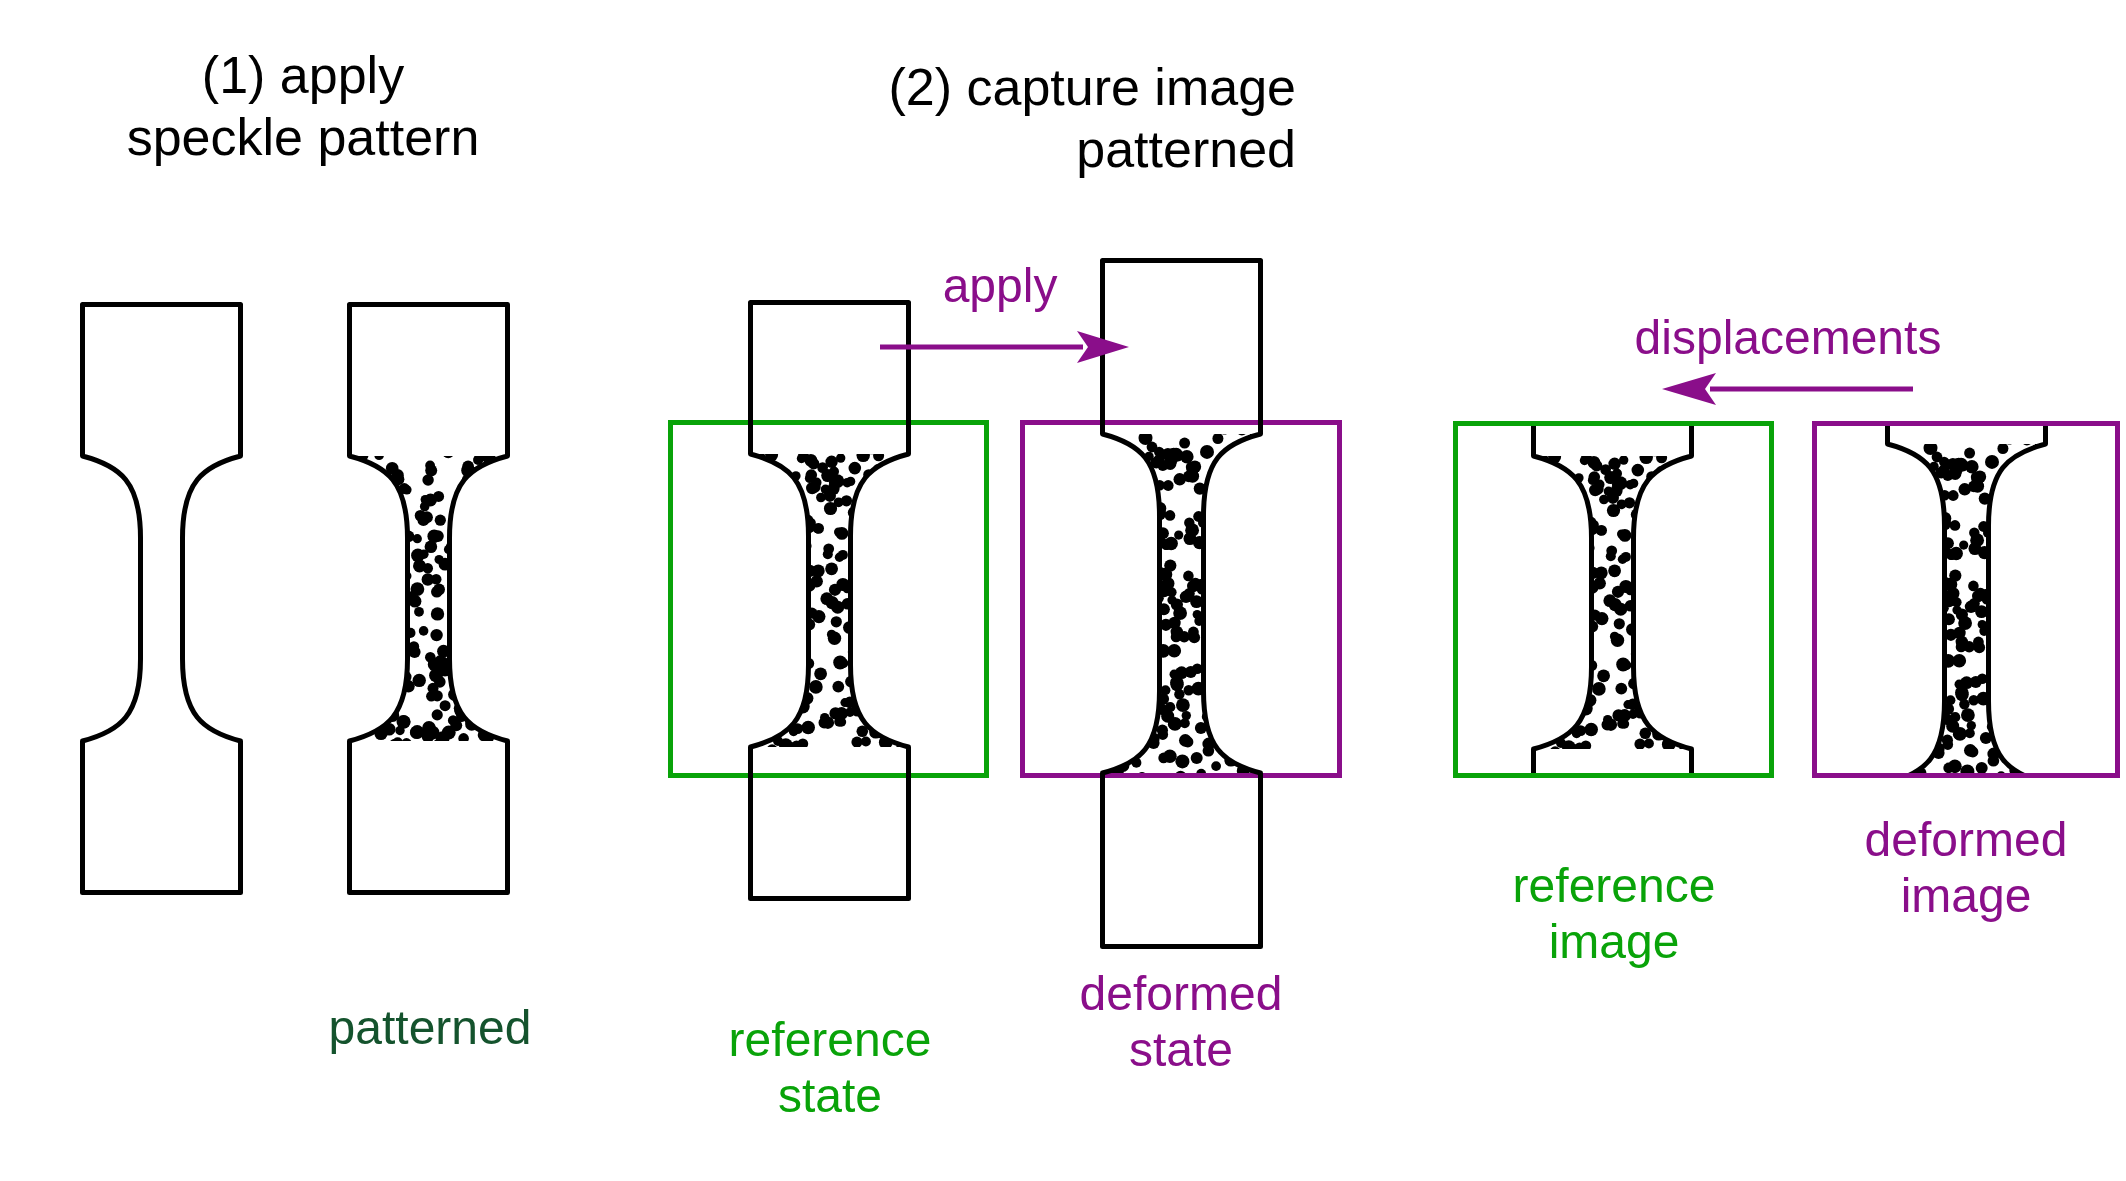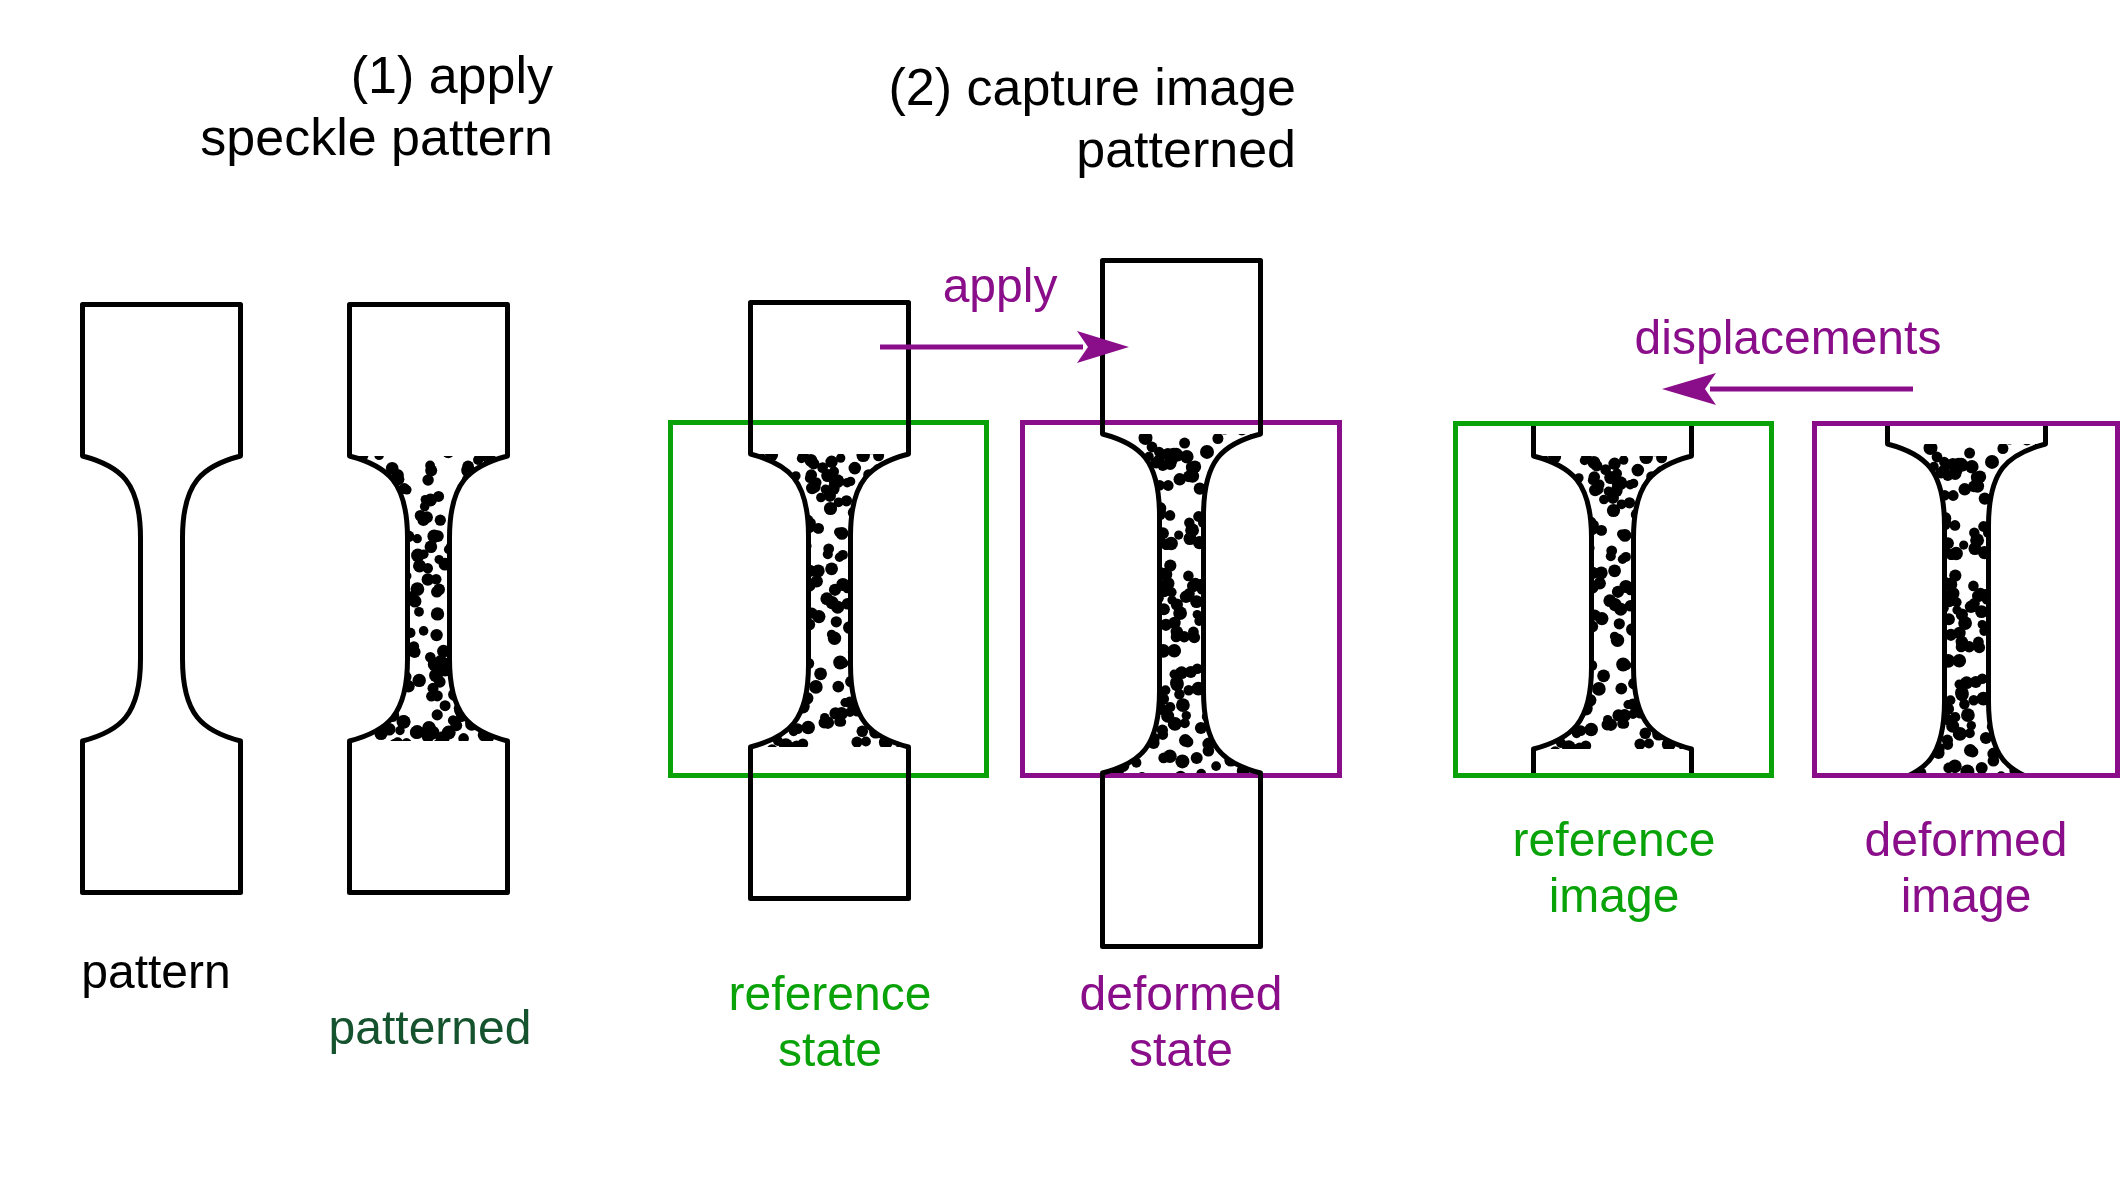--- a/index.html
+++ b/index.html
@@ -7,21 +7,21 @@
     position:relative;width:2126px;height:1181px;background:#ffffff;overflow:hidden;
     font-family:"Liberation Sans","DejaVu Sans",sans-serif;
   }
   .heading{
     position:absolute;text-align:center;font-size:52px;line-height:1.20;
     color:#000;white-space:nowrap;
   }
   .lbl{
     position:absolute;text-align:center;font-size:48px;line-height:1.17;white-space:nowrap;
   }
-  .green-text{color:var(--green);}
+  .green-text{color:var(--green);margin-top:46px;}
   .purple-text{color:var(--purple);}
   .state-box{
     position:absolute;box-sizing:border-box;border:5px solid;z-index:1;background:transparent;
   }
   .state-box.green{border-color:var(--green);}
   .state-box.purple{border-color:var(--purple);}
   .specimen{position:absolute;z-index:2;line-height:0;}
   .img-box{
     position:absolute;box-sizing:border-box;border:5px solid;overflow:hidden;background:#fff;
   }
@@ -30,21 +30,21 @@
   .specimen-rel{position:absolute;line-height:0;}
   .arrow{position:absolute;z-index:3;}
   .arrow line{stroke:var(--purple);stroke-width:5;}
   .arrow polygon{fill:var(--purple);}
 </style>
 </head>
 <body>
 
 <div class="stage">
 
-  <div class="heading" style="left:53px;top:44px;width:500px;text-align:right;">
+  <div class="heading" style="left:53px;top:44px;width:500px;">
     <div>(1) apply</div>
     <div>speckle pattern</div>
   </div>
 
   <div class="specimen" style="left:80px;top:302px;"><svg width="163" height="593" viewBox="0 0 163 593" xmlns="http://www.w3.org/2000/svg">
         <path d="M 2.5 2.5 L 160.5 2.5 L 160.5 154 C 122.5 164 102.5 180 102.5 236 L 102.5 357 C 102.5 413 122.5 429 160.5 439 L 160.5 590.5 L 2.5 590.5 L 2.5 439 C 40.5 429 60.5 413 60.5 357 L 60.5 236 C 60.5 180 40.5 164 2.5 154 Z" fill="none" stroke="#000000" stroke-width="5" stroke-linejoin="round"></path>
       </svg></div>
   <div class="specimen" style="left:347px;top:302px;"><svg width="163" height="593" viewBox="0 0 163 593" xmlns="http://www.w3.org/2000/svg">
         <defs>
           <clipPath id="cp-spec-patterned">
@@ -290,21 +290,20 @@
             <circle cx="131.9" cy="186.8" r="4.9" fill="#000000"></circle>
             <circle cx="90.2" cy="412.9" r="5.6" fill="#000000"></circle>
             <circle cx="138.9" cy="424.8" r="5.4" fill="#000000"></circle>
             <circle cx="6.7" cy="156.8" r="5.7" fill="#000000"></circle>
           </g>
         </g>
         <path d="M 2.5 2.5 L 160.5 2.5 L 160.5 154 C 122.5 164 102.5 180 102.5 236 L 102.5 357 C 102.5 413 122.5 429 160.5 439 L 160.5 590.5 L 2.5 590.5 L 2.5 439 C 40.5 429 60.5 413 60.5 357 L 60.5 236 C 60.5 180 40.5 164 2.5 154 Z" fill="none" stroke="#000000" stroke-width="5" stroke-linejoin="round"></path>
       </svg></div>
 
   <div class="lbl" style="left:36px;top:944px;width:240px;color:#000;">
-    <div>pattern</div>
   </div>
   <div class="lbl" style="left:300px;top:1000px;width:260px;color:#14532d;">
     <div>patterned</div>
   </div>
 
   <div class="heading" style="left:736px;top:56px;width:560px;text-align:right;">
     <div>(2) capture image</div>
     <div>patterned</div>
   </div>
 

